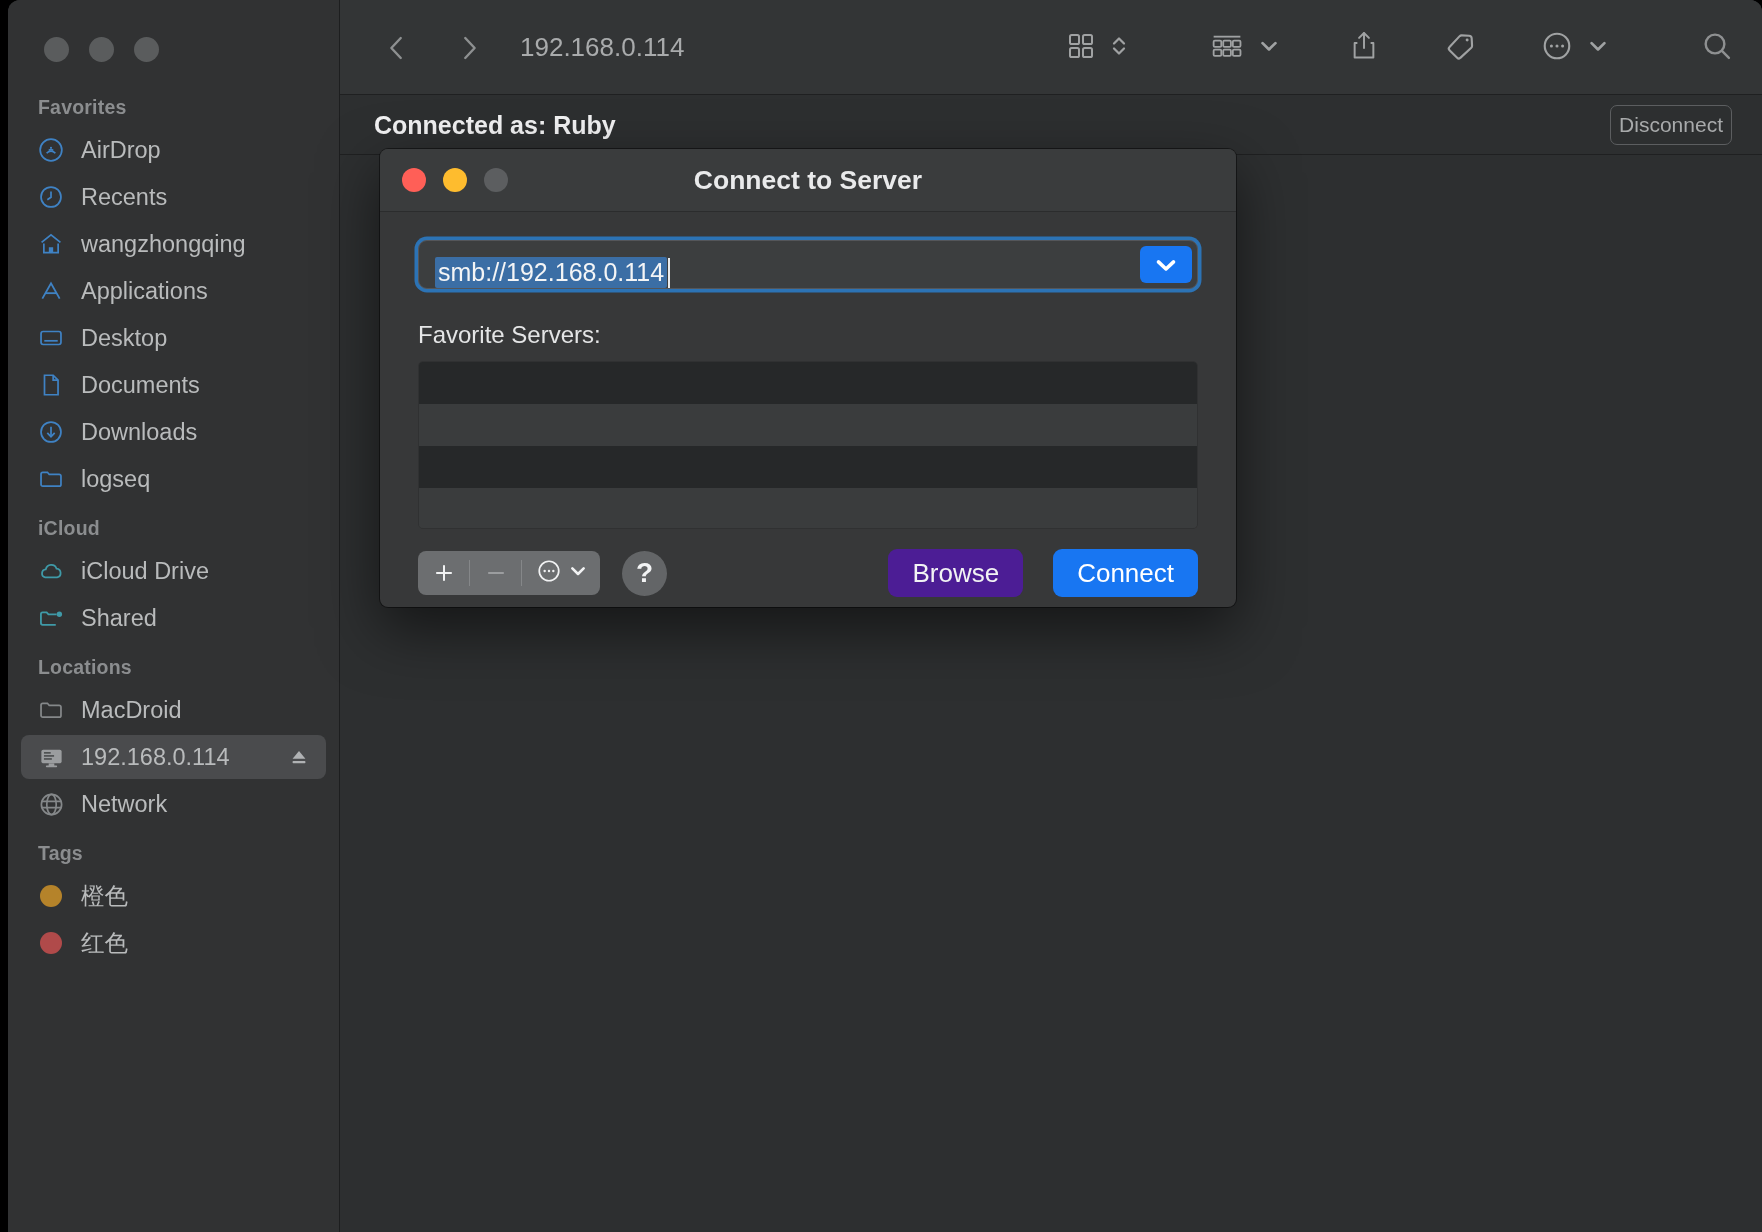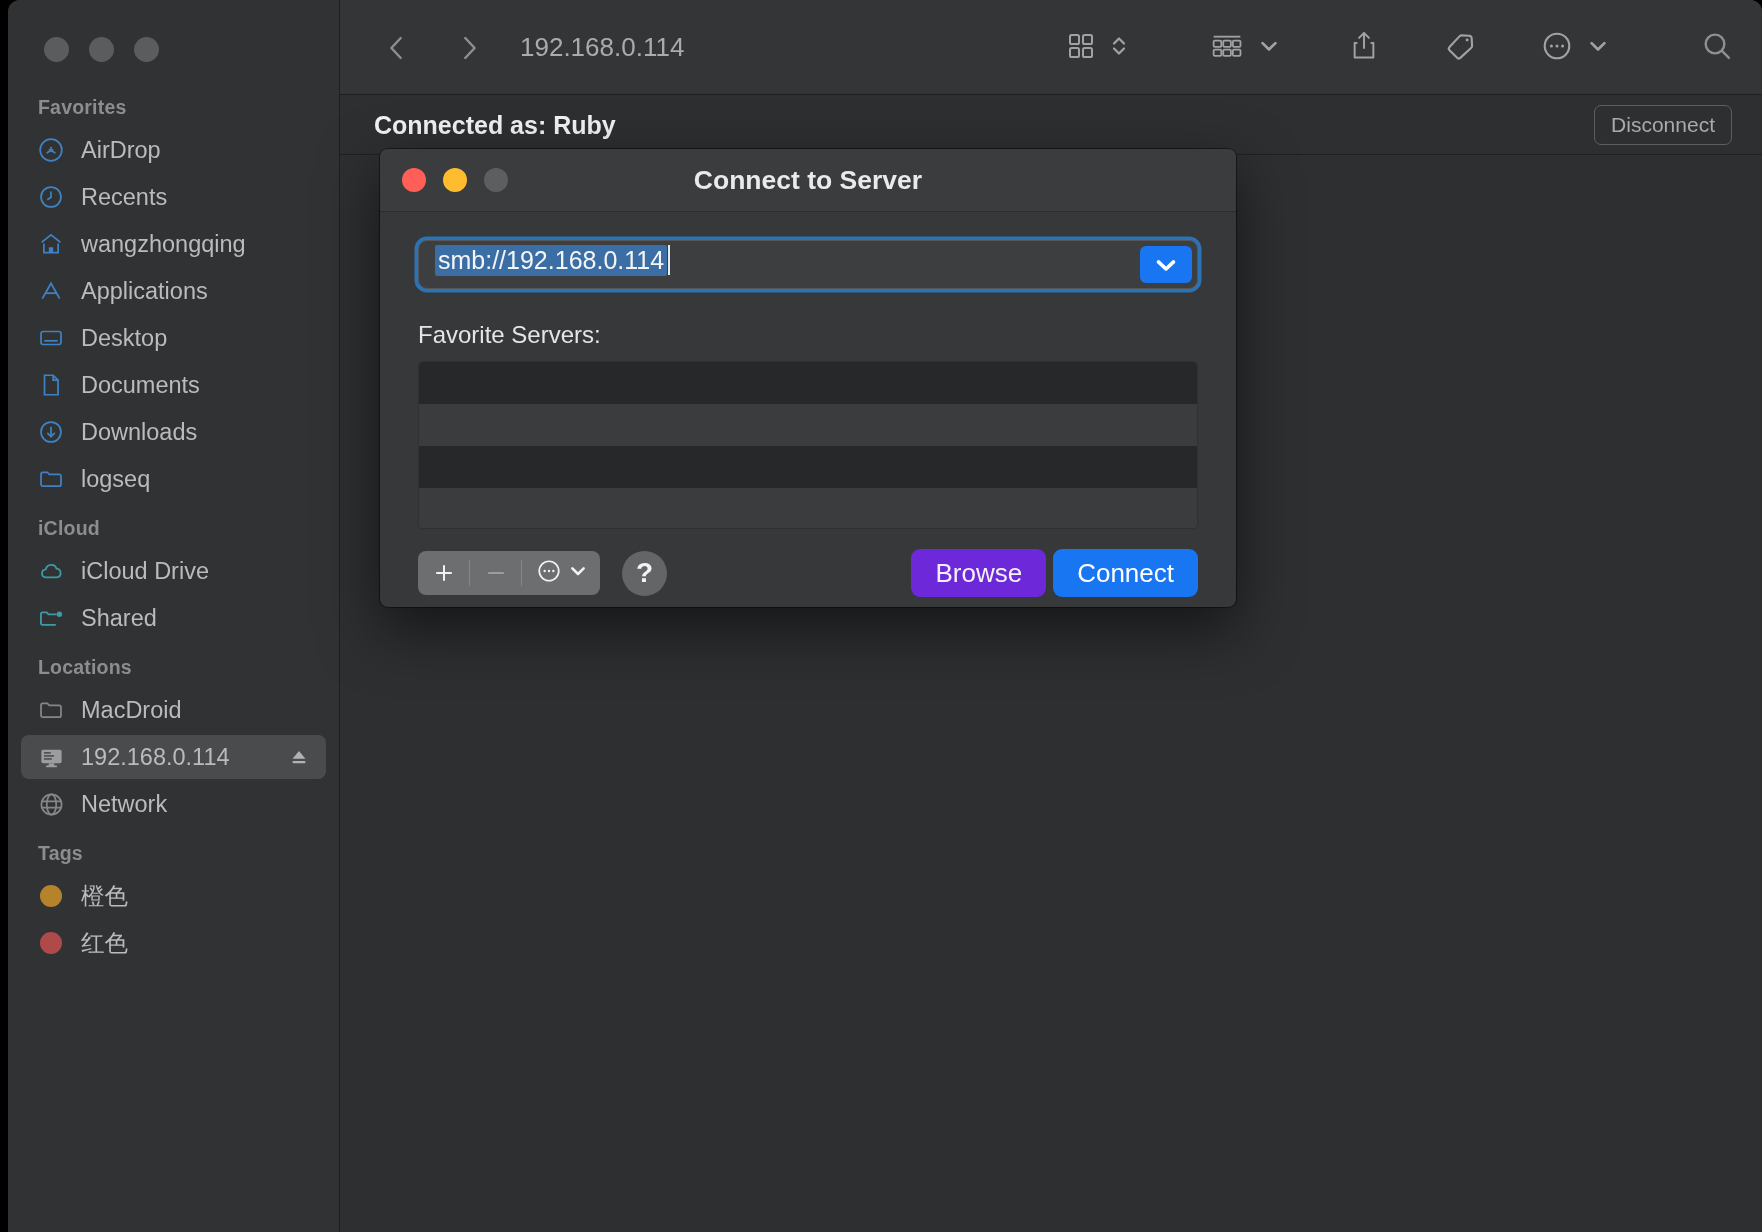--- a/index.html
+++ b/index.html
@@ -126,21 +126,21 @@
     color: #f2f2f3;
     font-size: 25px;
     font-weight: bold;
   }
   #disconnect-btn {
     margin-left: auto;
     border: 1px solid #5c5e60;
     border-radius: 7px;
     color: #a8aaab;
     font-size: 21px;
-    padding: 7px 16px;
+    padding: 7px 8px;
     background: transparent;
   }
   #content-area { position: absolute; inset: 155px 0 0 0; background: #2d2f30; }
 
   
   #dialog {
     position: absolute;
     left: 372px; top: 149px;
     width: 856px; height: 458px;
     background: #373839;
@@ -169,21 +169,21 @@
   #dialog-body { padding: 28px 38px 0 38px; }
 
   
   #url-combo {
     position: relative;
     height: 49px;
     background: #3c3e3f;
     border-radius: 9px;
     border: 1px solid #54565a;
     box-shadow: 0 0 0 3.5px #2c73b5;
-    display: flex; align-items: flex-start;
+    display: flex; align-items: flex-end;
     padding: 4px 62px 0 16px;
   }
   #url-text {
     font-size: 25px;
     color: #f4f5f6;
     background: #3b6ea5;
     padding: 1px 3px;
     border-radius: 2px;
     white-space: nowrap;
   }
@@ -248,21 +248,21 @@
   .dlg-spacer { flex: 1 1 auto; }
   .dlg-btn {
     height: 48px;
     border-radius: 9px;
     font-size: 26px;
     padding: 0 24px;
     display: flex; align-items: center; justify-content: center;
     border: none;
     font-family: "Liberation Sans", sans-serif;
   }
-  #browse-btn { background: #6d28d9; color: #f2f3f4; margin-right: 7px; }
+  #browse-btn { background: #4c1d95; color: #f2f3f4; margin-right: 30px; }
   #connect-btn { background: #1876f2; color: #ffffff; }
 
   svg { fill: none; }
 </style>
 </head>
 <body>
 
 <div id="finder-window">
 
   <div id="sidebar">

